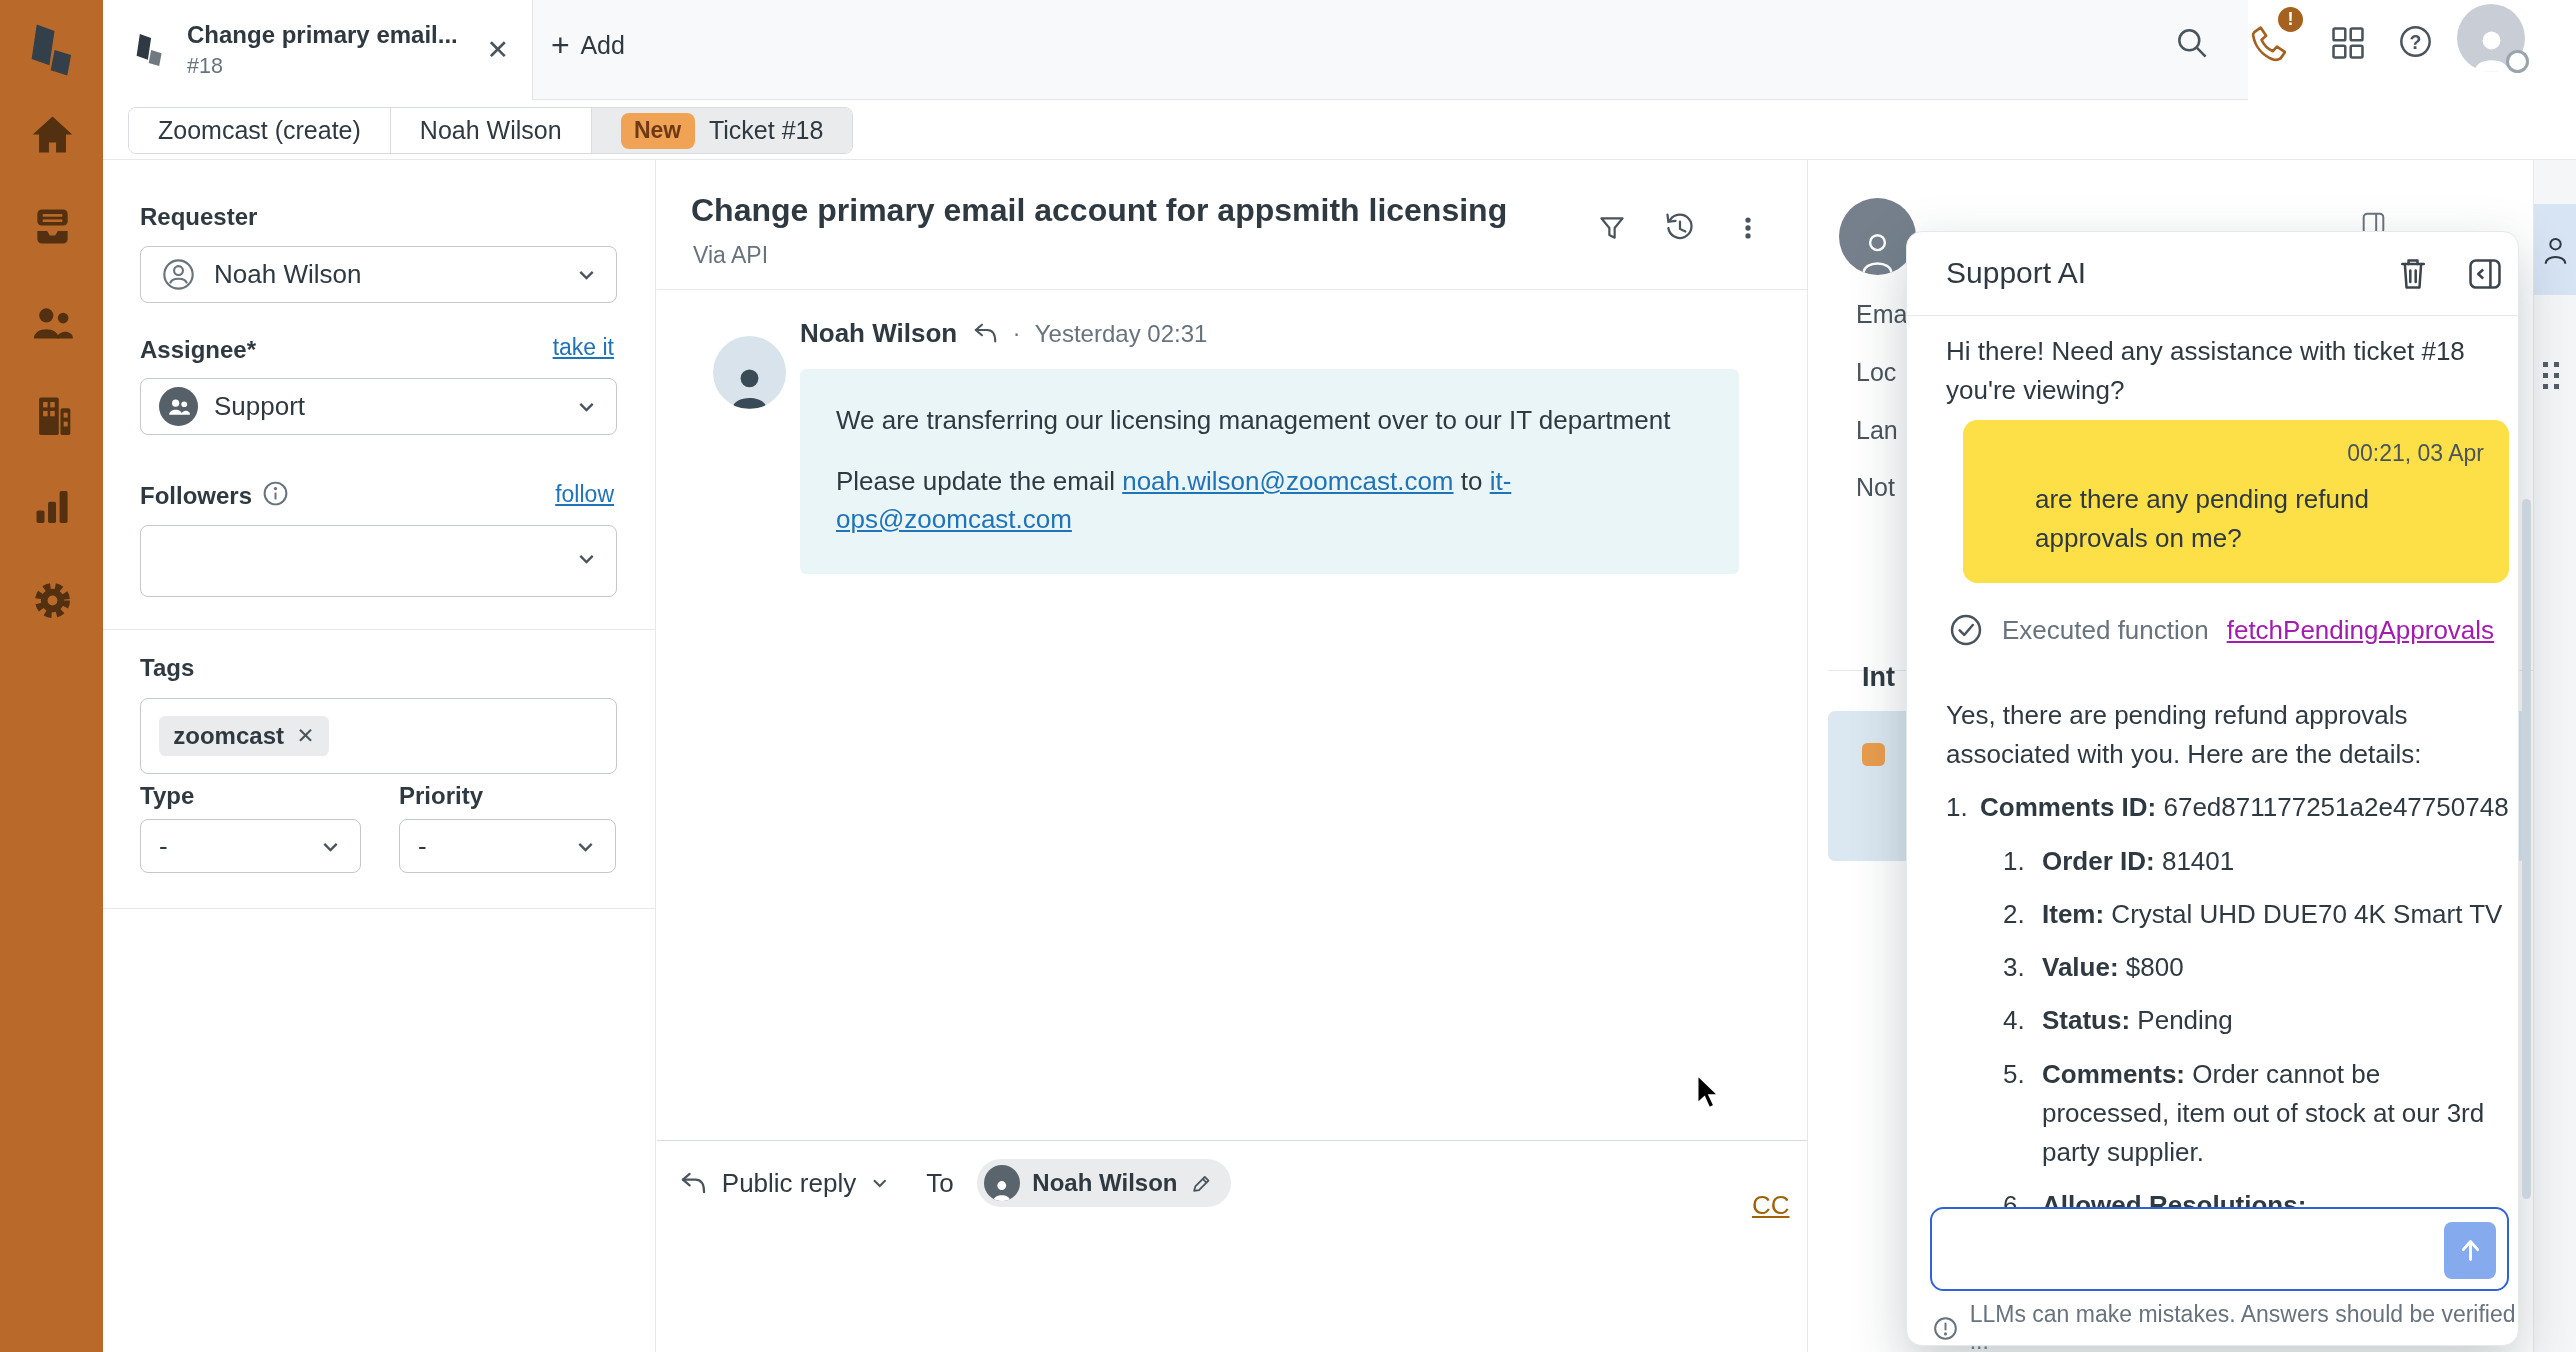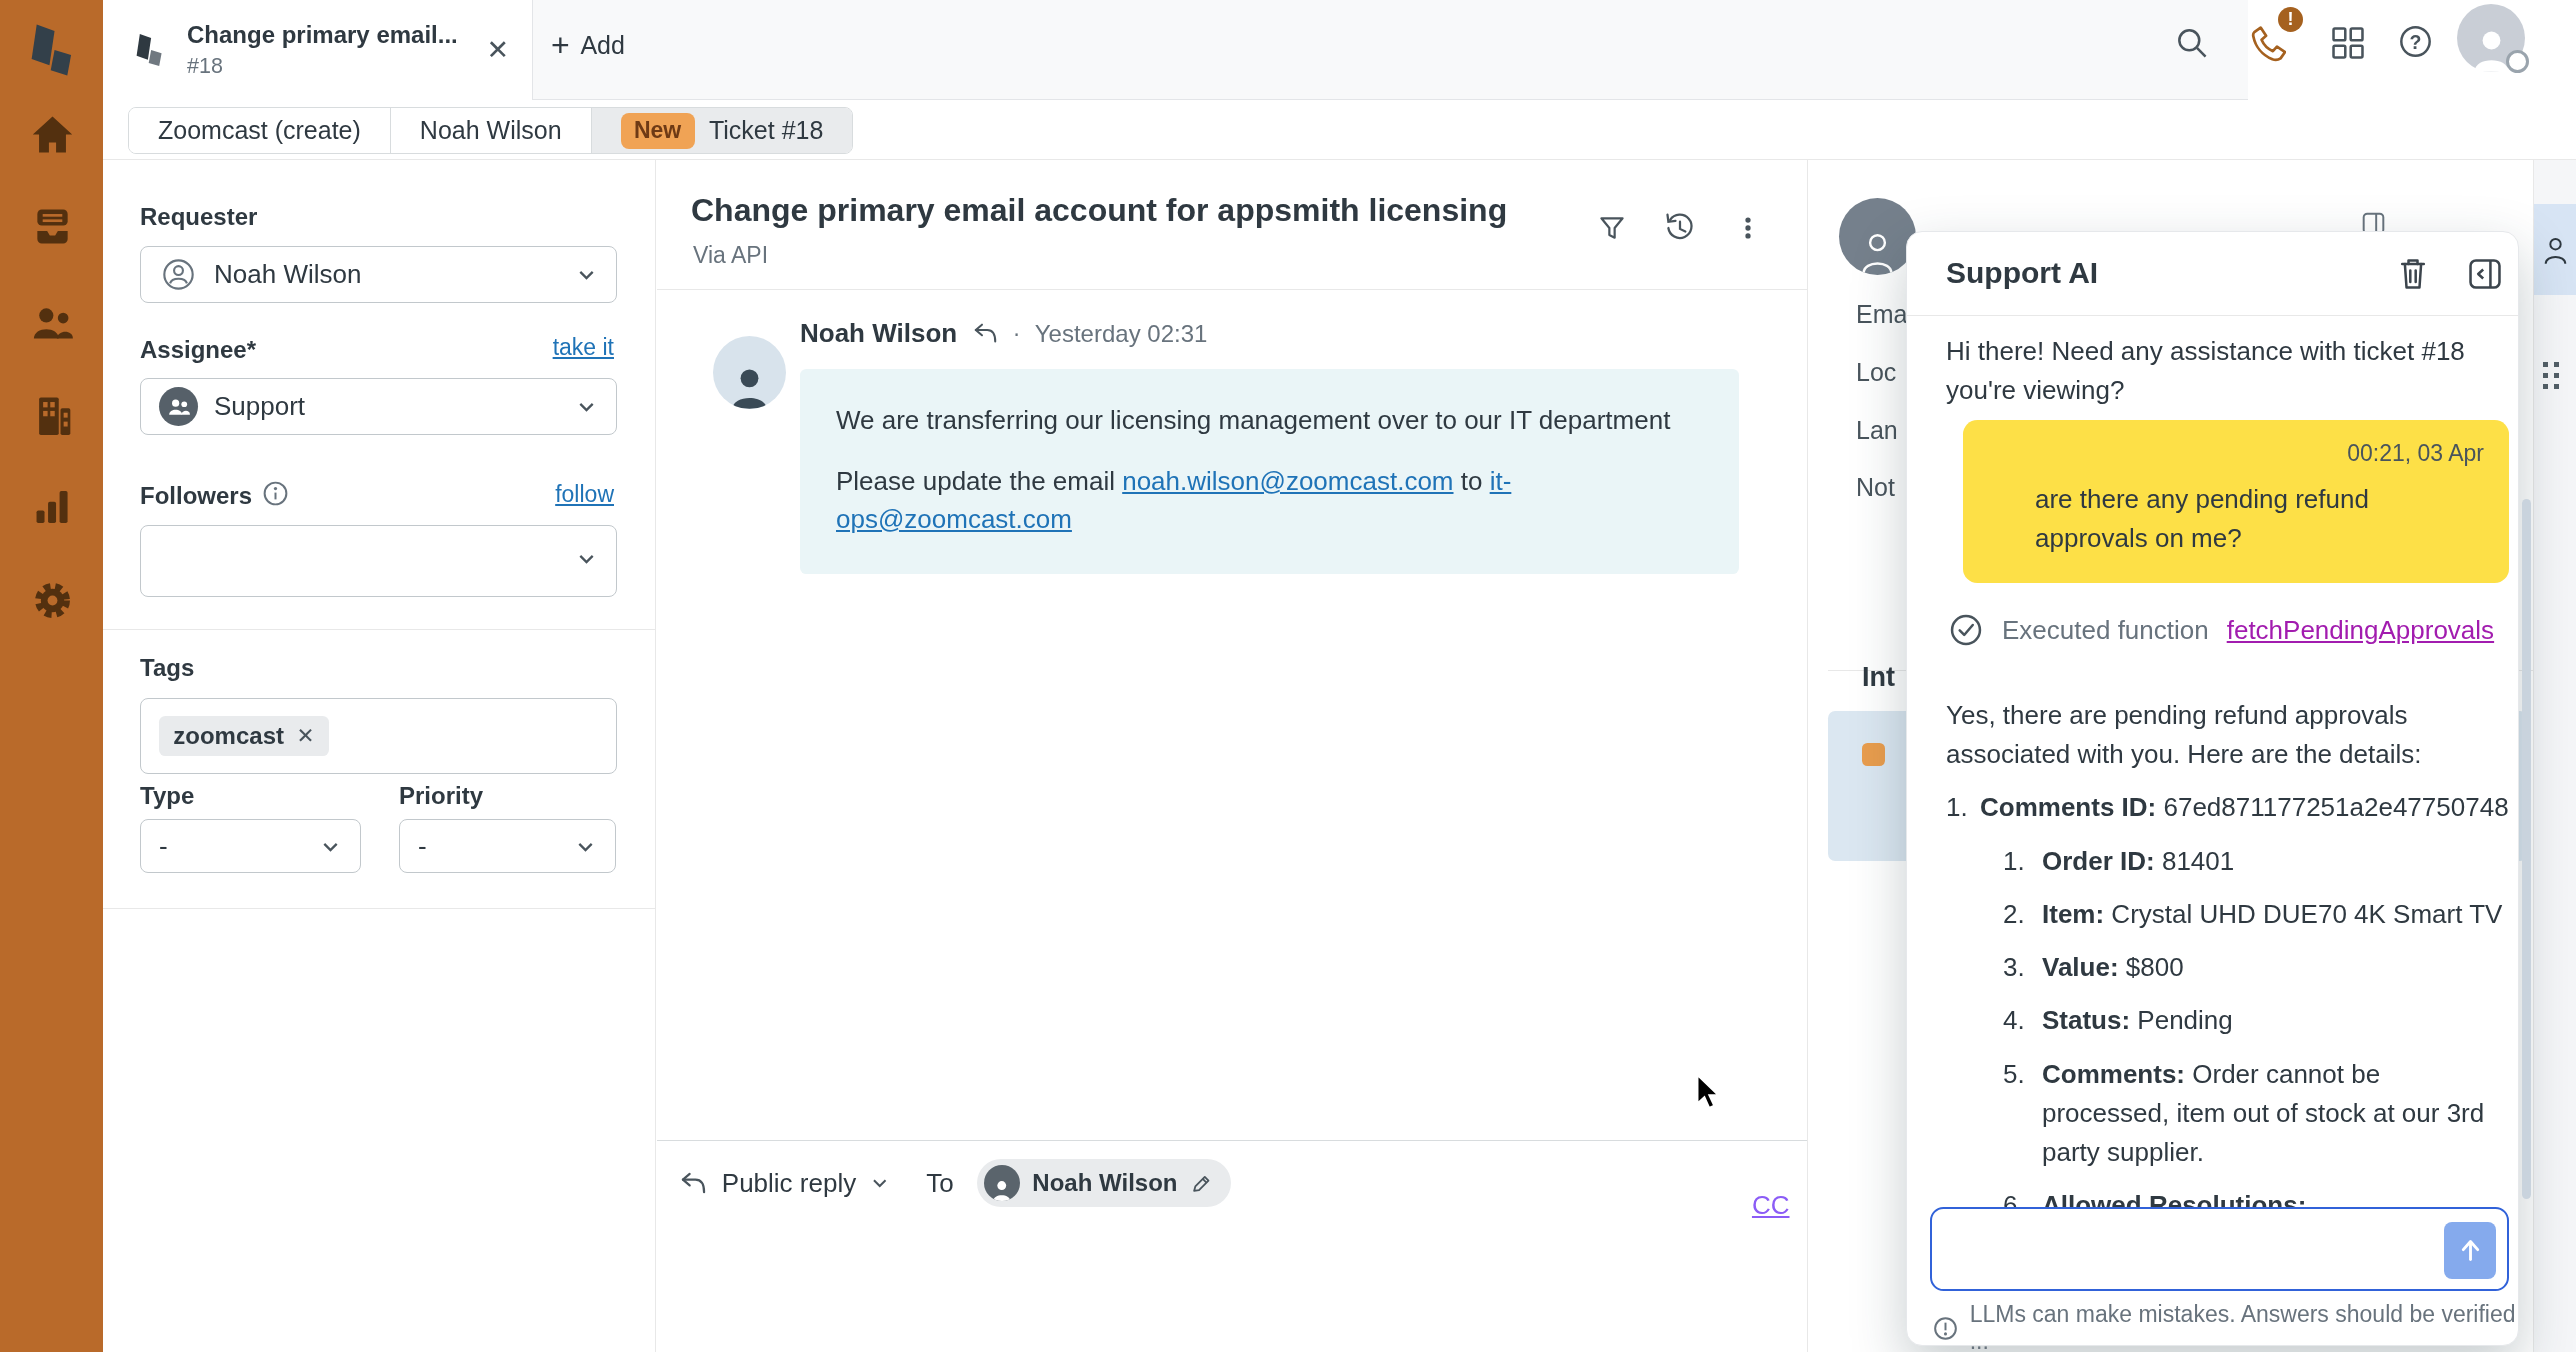--- a/index.html
+++ b/index.html
@@ -59,21 +59,21 @@
   #msg-bubble { position:absolute; left:143px; top:209px; width:939px; border-radius:6.3px; background:#EAF5F7; padding:32px 36px 36px; font-size:26px; line-height:38px; }
   #msg-bubble .p2 { margin-top:23px; max-width:811px; }
   a.link { color:#1F73B7; text-decoration:underline; cursor:pointer; }
   #reply-div { position:absolute; left:0; top:980px; width:1151px; height:0.9px; background:#D8DCDE; }
   #reply-row { position:absolute; left:21.5px; top:998px; width:1111px; height:50px; display:flex; align-items:center; }
   #reply-row .mode { font-size:26px; margin:0 12.5px 0 14.3px; }
   #reply-row .to { font-size:26px; margin:0 23px 0 36px; }
   #to-pill { display:flex; align-items:center; background:#E9EBED; border-radius:25px; height:48px; padding:0 18px 0 7.2px; }
   #to-pill .pav { width:36px; height:36px; border-radius:50%; background:#5A646C; display:flex; align-items:flex-end; justify-content:center; overflow:hidden; margin-right:12.5px; }
   #to-pill .pname { font-size:24px; font-weight:700; margin-right:12.5px; }
-  #cc-link { margin-left:auto; font-size:26px; color:#8b5cf6; text-decoration:underline;margin-top:45px; }
+  #cc-link { margin-left:auto; font-size:26px; color:#a16207; text-decoration:underline;margin-top:45px; }
 
   
   #user-panel { position:absolute; left:1807px; top:160px; width:769px; height:1192px; background:#fff; border-left:0.9px solid #E8E8E8; overflow:hidden; }
   #up-avatar { position:absolute; left:31px; top:38px; width:77px; height:77px; border-radius:50%; background:#75808C; display:flex; align-items:flex-end; justify-content:center; overflow:hidden; }
   .up-label { position:absolute; left:48px; font-size:25px; color:#49545C; white-space:nowrap; }
   #up-div { position:absolute; left:20px; top:510px; width:717px; height:0.9px; background:#E8E8E8; }
   #up-int { position:absolute; left:54px; top:502px; font-size:27px; font-weight:700; }
   #up-card { position:absolute; left:20px; top:551px; width:699px; height:150px; background:#DBE7F1; border-radius:7.2px; }
   #up-card .sq { position:absolute; left:34px; top:32px; width:23px; height:23px; border-radius:5.4px; background:#E99D4D; }
   #up-expand { position:absolute; left:2361px; top:211px; z-index:40; }
@@ -81,21 +81,21 @@
 
   
   #right-rail { position:absolute; left:2533px; top:160px; width:43px; height:1192px; background:#F5F6F8; border-left:0.9px solid #E8E8E8; }
   #rr-active { position:absolute; left:0; top:44px; width:43px; height:91px; background:#D7E4F4; display:flex; align-items:center; justify-content:center; }
   #rr-dots { position:absolute; left:9px; top:202px; width:20px; display:grid; grid-template-columns:5.4px 5.4px; gap:5.4px; }
   #rr-dots span { width:5.4px; height:5.4px; background:#525E66; }
 
   
   #ai-panel { position:absolute; left:1906px; top:231px; width:613px; height:1115px; background:#fff; border:0.9px solid #E6E8EB; border-radius:16px; box-shadow:0 21.5px 54px rgba(31,57,65,.25); z-index:50; }
   #ai-head { position:absolute; left:0; top:0; width:100%; height:84px; border-bottom:0.9px solid #E8E8E8; }
-  #ai-title { position:absolute; left:39px; top:24px; font-size:30px; font-weight:700; }
+  #ai-title { position:absolute; left:39px; top:24px; font-size:30px; font-weight:400; }
   .ai-hic { position:absolute; top:23px; width:38px; height:38px; display:flex; align-items:center; justify-content:center; }
   #ai-greet { position:absolute; left:39px; top:100px; width:537px; font-size:26px; line-height:39px; }
   #ai-user-bubble { position:absolute; left:56px; top:188px; width:546px; background:#fde047; border-radius:14.3px; padding:20px 25px 25px; }
   #ai-user-bubble .time { text-align:right; font-size:23px; color:#49545C; }
   #ai-user-bubble .utext { margin-top:12.5px; padding-left:47px; font-size:26px; line-height:39px; }
   #ai-fn { position:absolute; left:41px; top:380px; display:flex; align-items:center; gap:18px; font-size:26px; color:#68737D; }
   #ai-fn a { color:#a21caf; text-decoration:underline; font-weight:400; }
   #ai-answer { position:absolute; left:39px; top:464px; width:566px; font-size:26px; line-height:39px; }
   .li-row { display:flex; margin-top:14.3px; }
   .li-row .num { width:34px; flex:none; }

